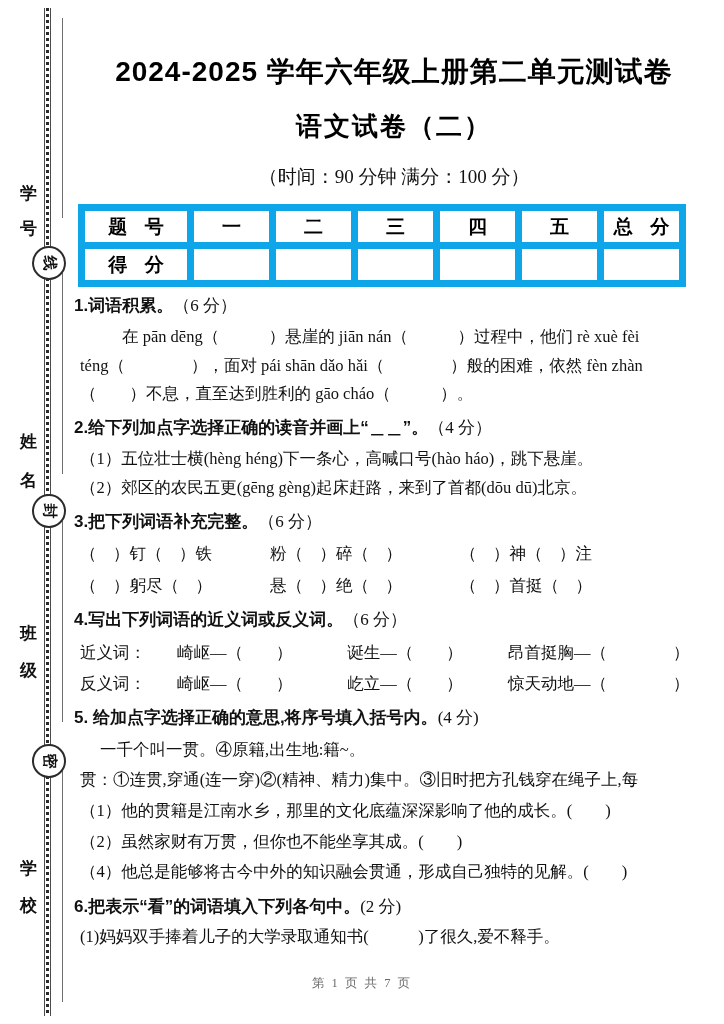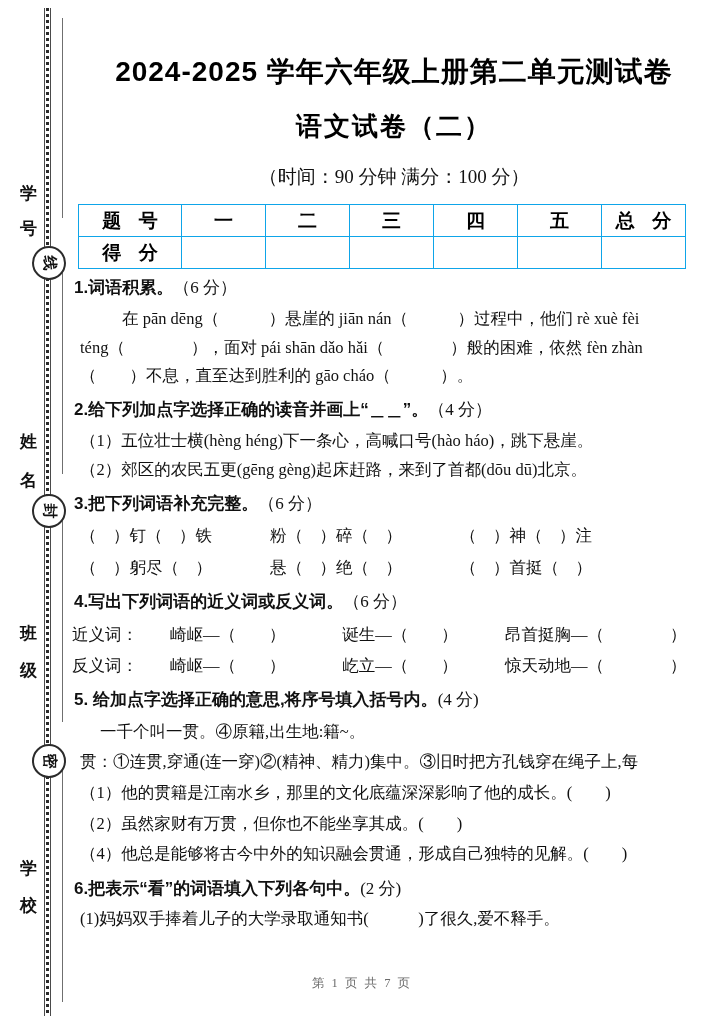--- a/index.html
+++ b/index.html
@@ -122,21 +122,21 @@
   }
 
   
   table.score {
     border-collapse: collapse;
     margin: 14px 0 0 6px;
     width: 608px;
     table-layout: fixed;
   }
   table.score td {
-    border: 1px solid #0ea5e9;
+    border: 7px solid #0ea5e9;
     height: 31px;
     text-align: center;
     font-size: 19px;
     font-weight: bold;
     font-family: "Liberation Sans", "DejaVu Sans", sans-serif;
     letter-spacing: 6px;
     padding: 0 0 0 6px;
     color: #000;
   }
   table.score td.head-cell { width: 96px; }
@@ -179,21 +179,21 @@
   .grid-row {
     display: flex;
     margin-left: 8px;
     line-height: 1.9;
   }
   .grid-row .cell { white-space: pre; }
   .c1 { width: 190px; }
   .c2 { width: 190px; }
   .c3 { width: 240px; }
 
-  .wordrow { display: flex; line-height: 1.9; gap: 20px; }
+  .wordrow { display: flex; margin-left: 8px; line-height: 1.9; gap: 20px; }
   .wordrow .lab { width: 82px; white-space: pre; }
   .wordrow .w1 { width: 160px; white-space: pre; }
   .wordrow .w2 { width: 150px; white-space: pre; }
   .wordrow .w3 { width: 230px; white-space: pre; }
 
   .sub { margin-left: 8px; line-height: 1.85; }
 
   .footer {
     position: absolute;
     left: 0; right: 0;

